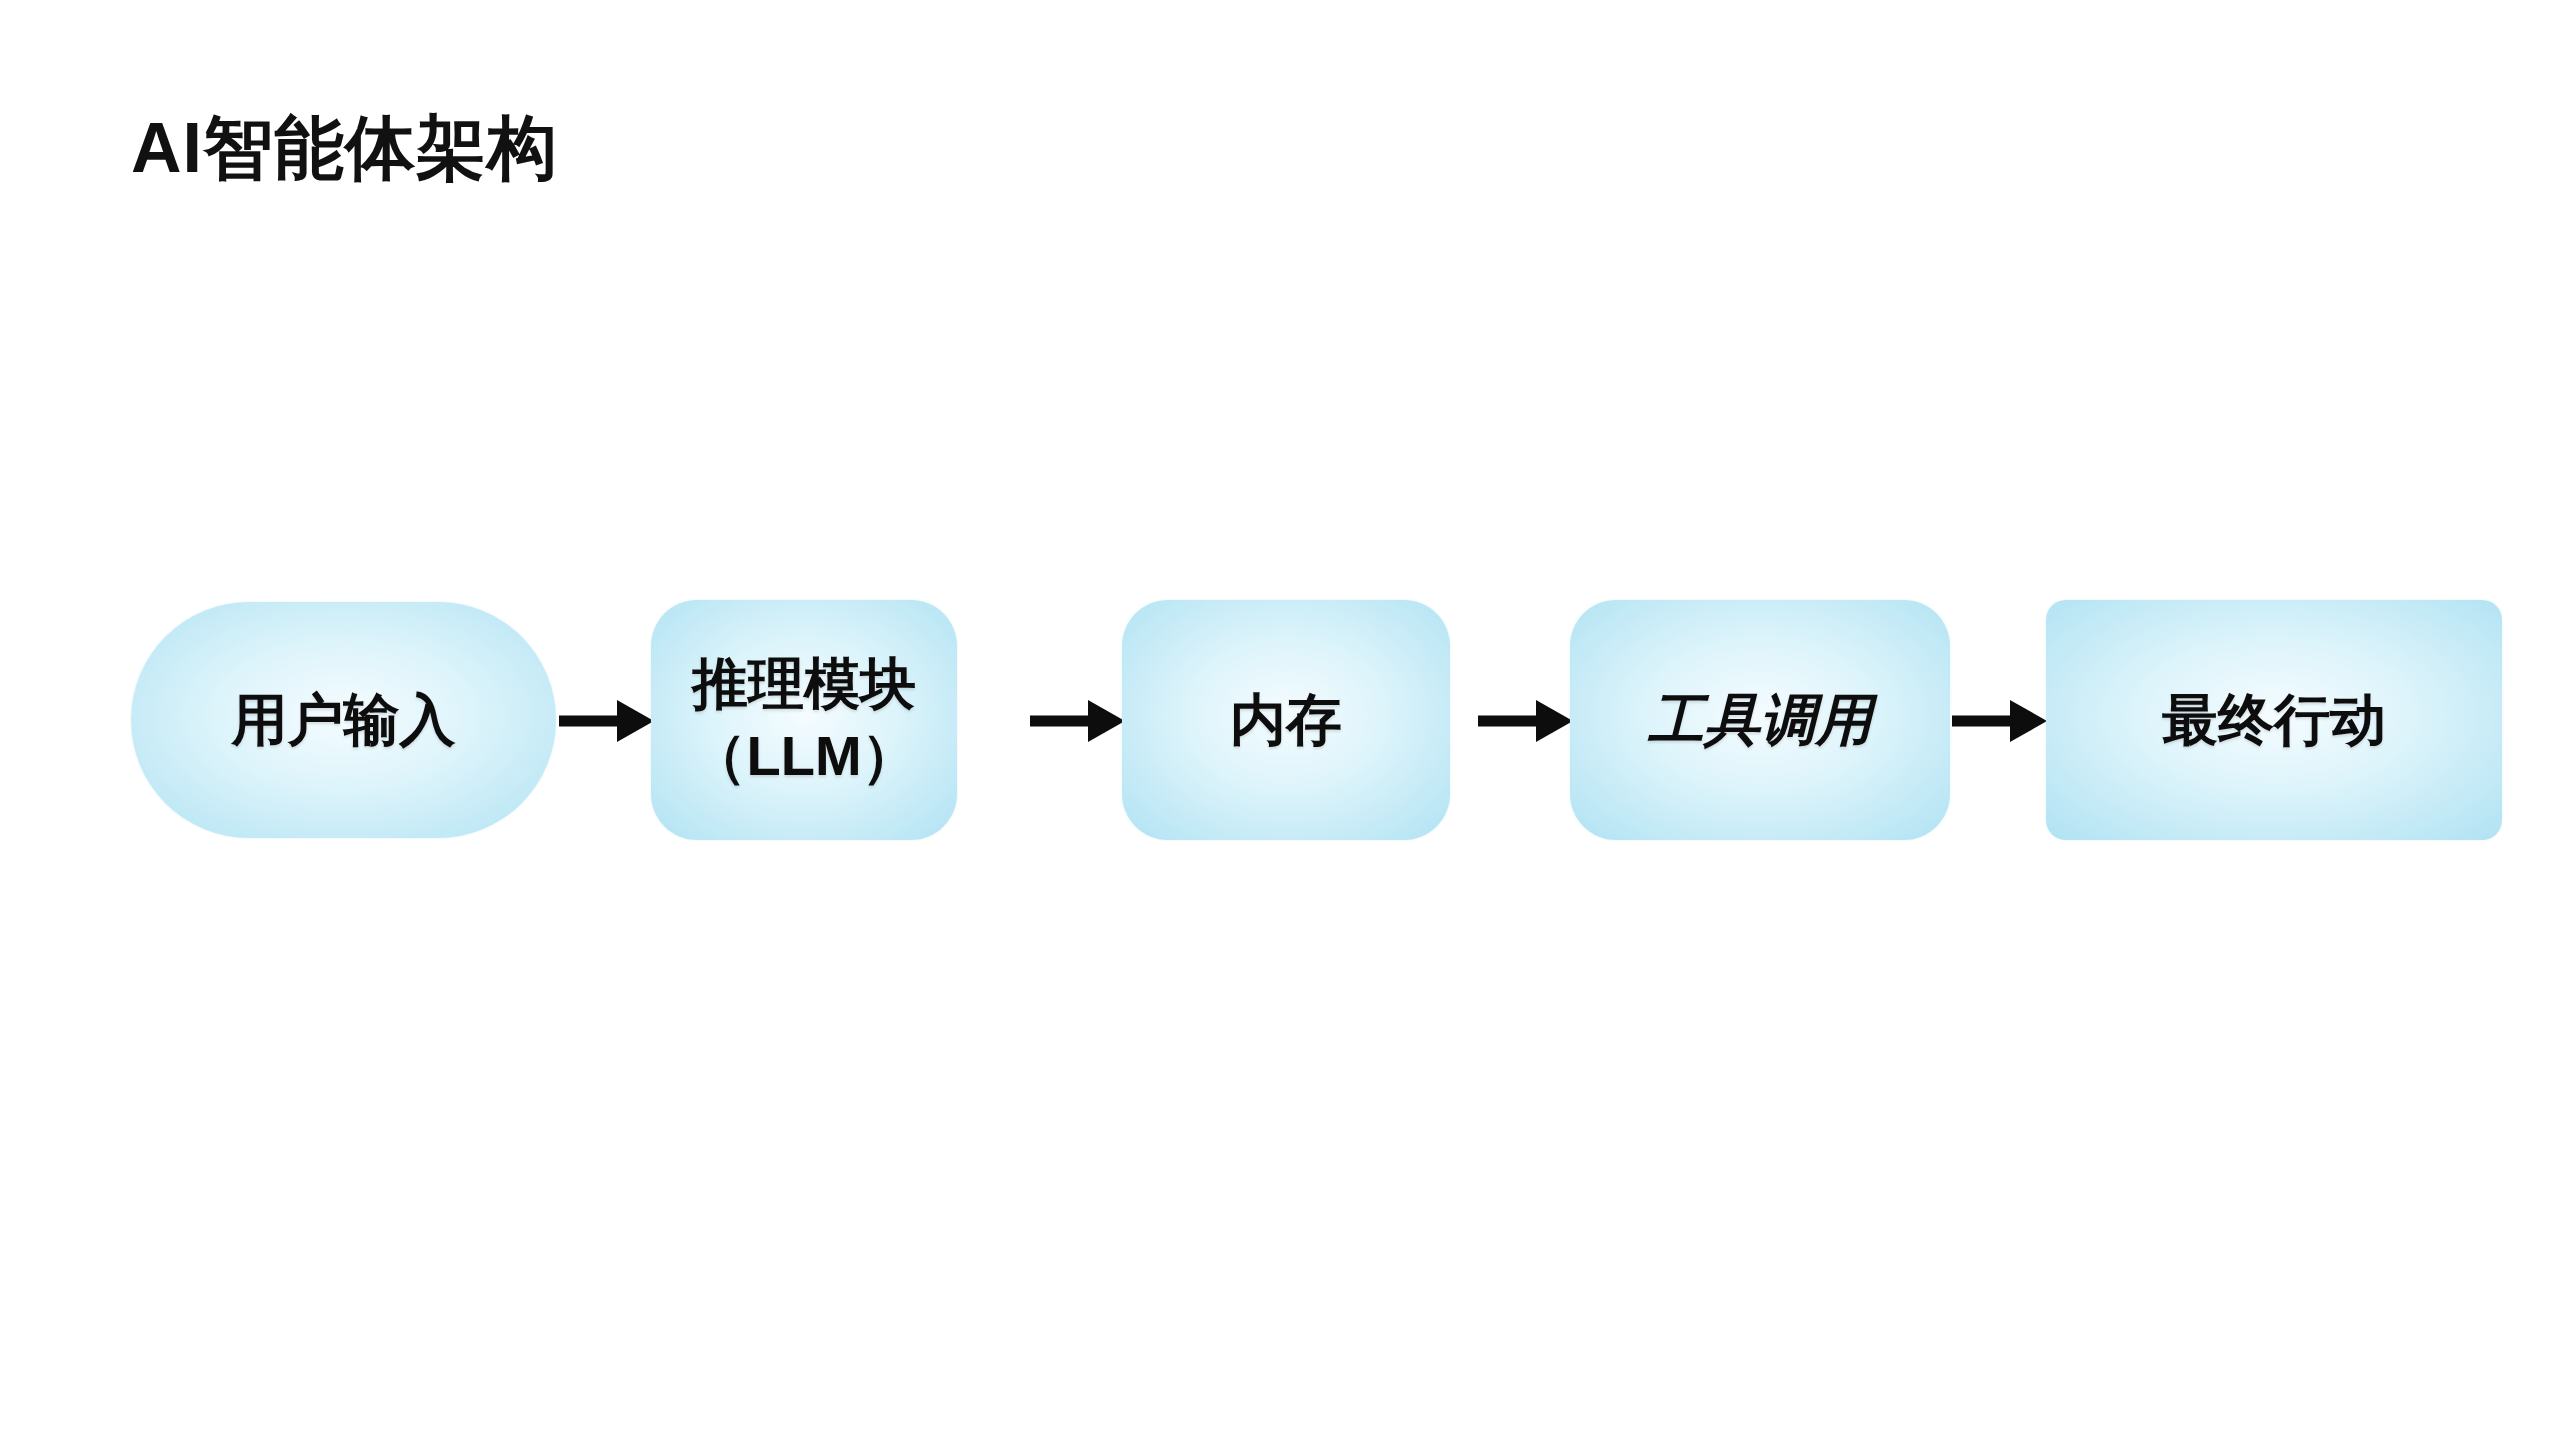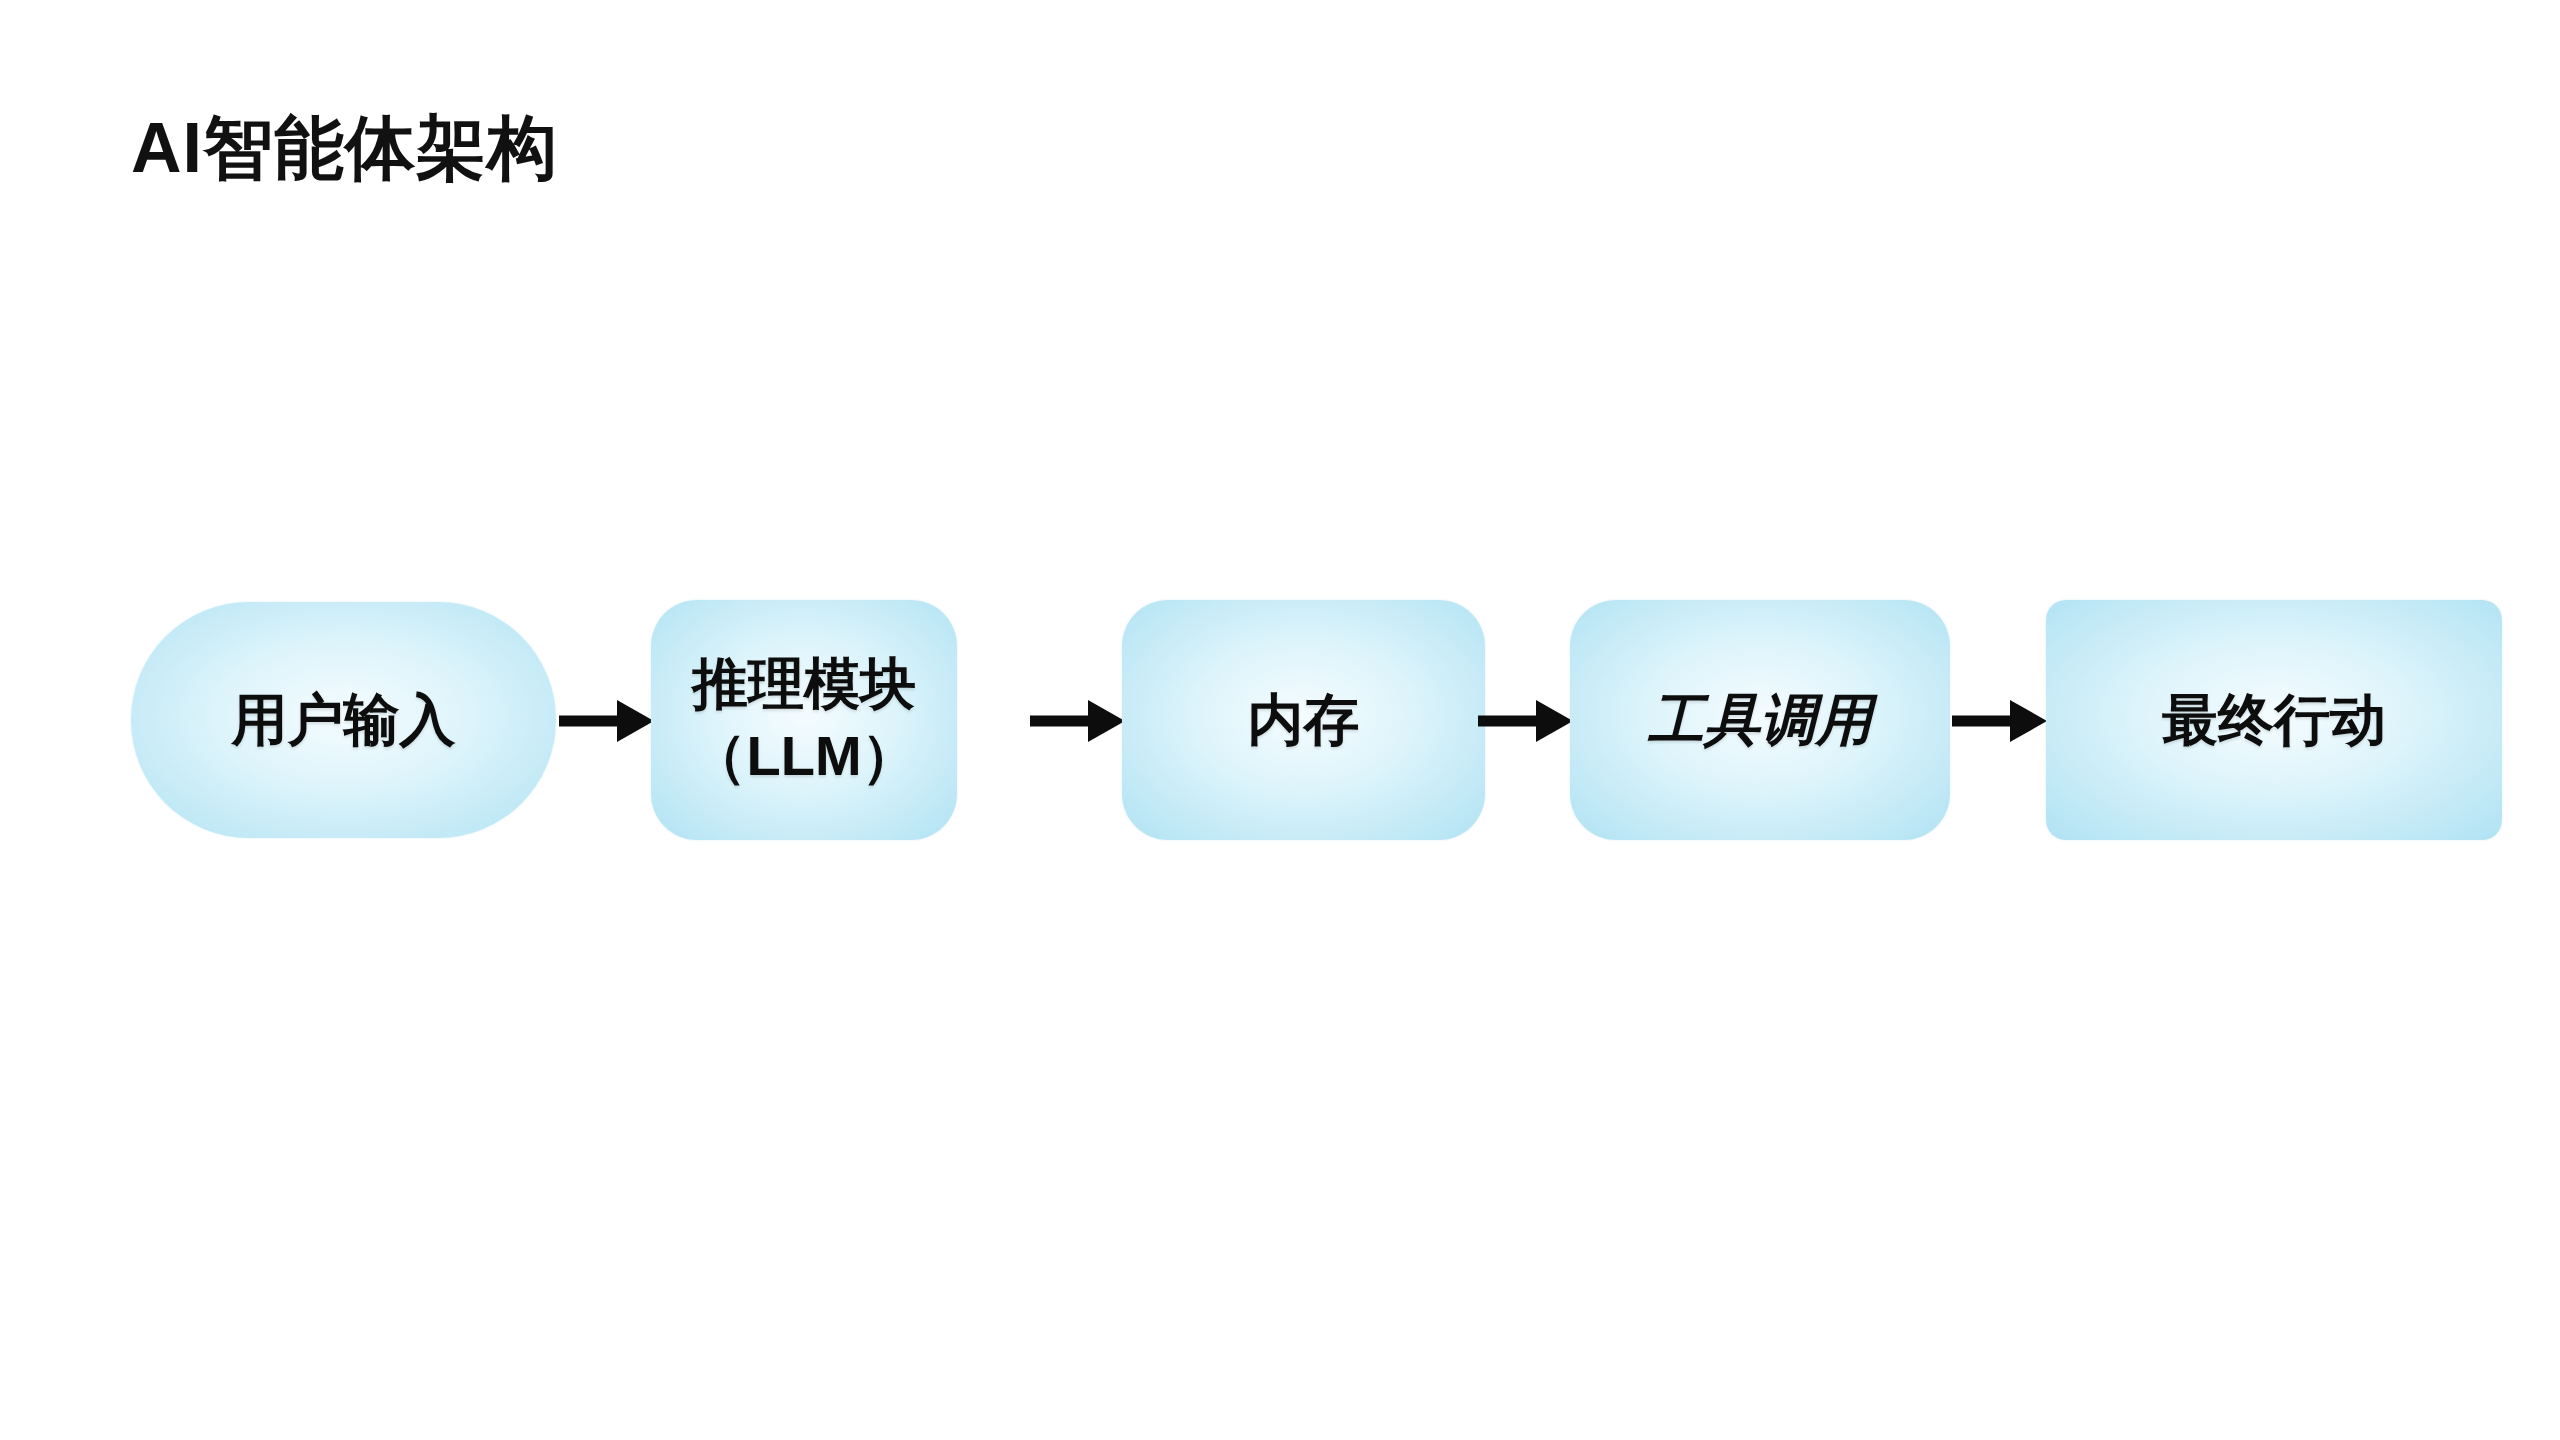--- a/index.html
+++ b/index.html
@@ -38,21 +38,21 @@
   .flow-node .node-label {
     font-size: 56px;
     line-height: 72px;
     font-weight: 700;
     color: #0d0d0d;
     text-shadow: 0 2px 3px rgba(0,0,0,0.12);
     white-space: nowrap;
   }
   .node-1 { left: 131px; top: 602px; width: 425px; height: 236px; border-radius: 118px; }
   .node-2 { left: 651px; top: 600px; width: 306px; height: 240px; border-radius: 46px; }
-  .node-3 { left: 1122px; top: 600px; width: 363px; height: 240px; border-radius: 46px; justify-content: center; }
+  .node-3 { left: 1122px; top: 600px; width: 328px; height: 240px; border-radius: 46px; justify-content: center; }
   .node-4 { left: 1570px; top: 600px; width: 380px; height: 240px; border-radius: 46px; font-style: italic; }
   .node-5 { left: 2046px; top: 600px; width: 456px; height: 240px; border-radius: 20px; }
   .flow-arrow {
     position: absolute;
     top: 699px;
     width: 95px;
     height: 44px;
   }
   .arrow-1 { left: 559px; }
   .arrow-2 { left: 1030px; }

